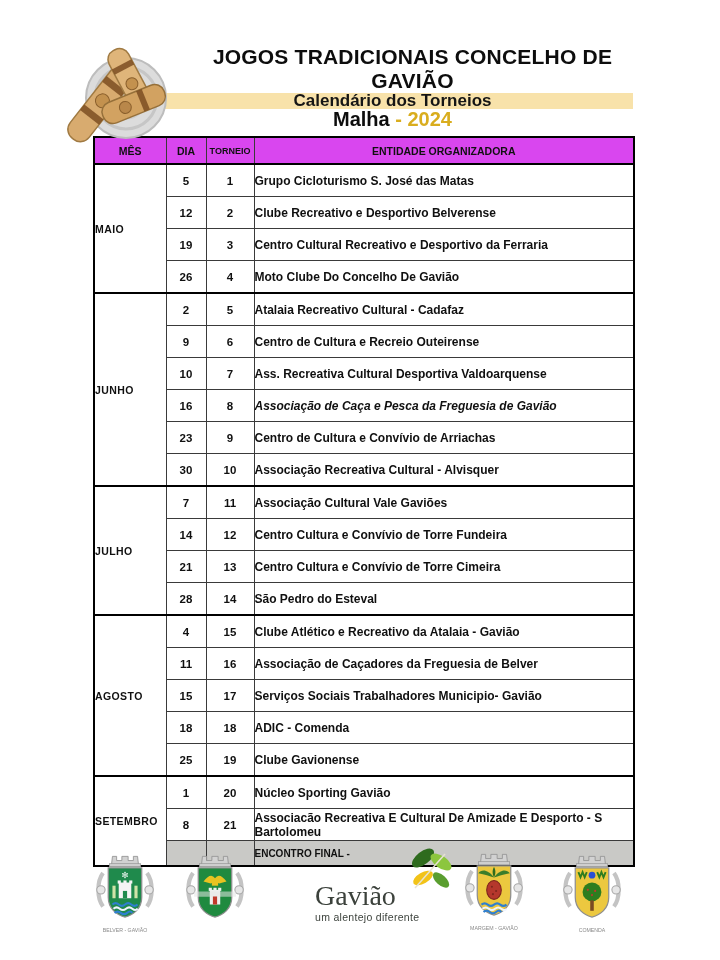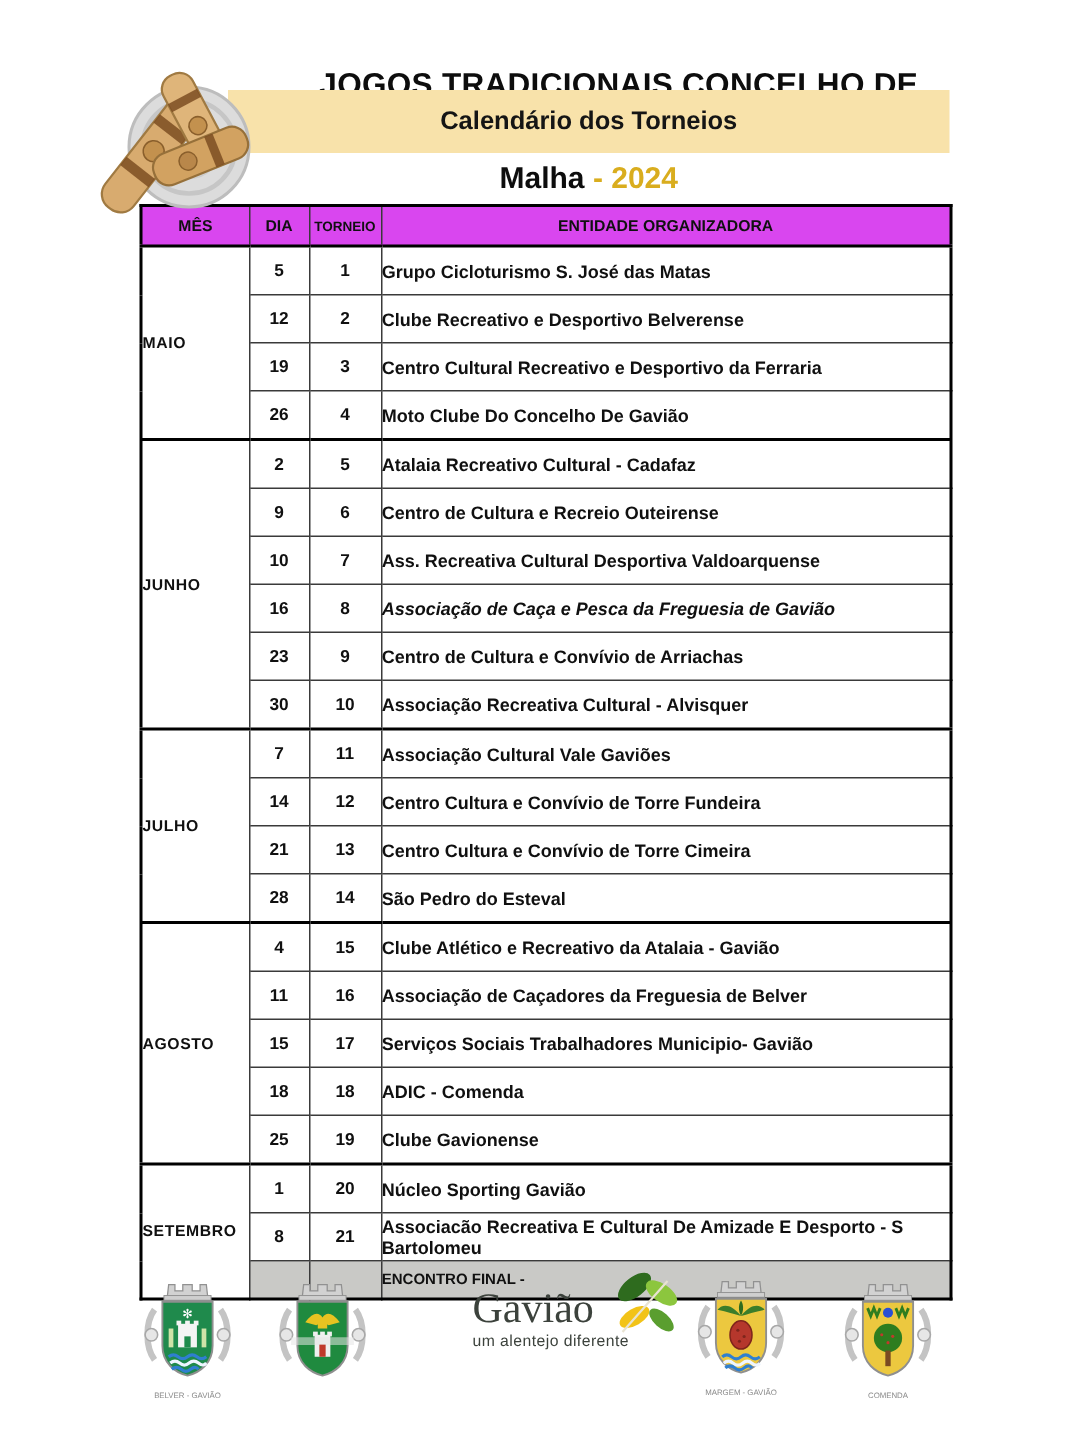--- a/index.html
+++ b/index.html
@@ -4,21 +4,21 @@
 <style>
   html,body{margin:0;padding:0;}
   body{width:720px;height:960px;background:#fff;position:relative;overflow:hidden;
        font-family:"Liberation Sans",sans-serif;}
   .page{position:absolute;inset:0;background:#fff;}
 
   
   .logo-malha{position:absolute;left:60px;top:44px;width:112px;height:104px;z-index:5;}
   .main-title{position:absolute;left:180px;top:45px;width:465px;text-align:center;
               font-size:21px;font-weight:bold;color:#0d0d0d;letter-spacing:.2px;}
-  .banner{position:absolute;left:152px;top:60px;width:481px;height:42px;background:#f8e2aa;
+  .banner{position:absolute;left:152px;top:93px;width:481px;height:16px;background:#f8e2aa;
           display:flex;align-items:center;justify-content:center;}
   .banner-text{font-size:17px;font-weight:bold;color:#151515;}
   .subtitle{position:absolute;left:152px;top:108px;width:481px;text-align:center;
             font-size:20px;font-weight:bold;color:#0d0d0d;}
   .year{color:#d9ad1e;margin-top:21px;}
 
   
   .tbl-wrap{position:absolute;left:93px;top:136px;}
   table.sched{border-collapse:collapse;table-layout:fixed;width:540px;border:2.5px solid #000;}
   table.sched col.c-mes{width:72px;} table.sched col.c-dia{width:40px;}
@@ -40,21 +40,21 @@
   tr.final td{background:#c9c9c6;height:24px;}
   tr.final td.ent{font-size:10px;}
 
   
   .footer{position:absolute;left:0;top:846px;width:720px;height:95px;}
   .crest{position:absolute;width:66px;height:90px;}
   .crest svg{width:100%;height:100%;}
   .crest1{left:92px;top:2px;} .crest2{left:182px;top:2px;}
   .crest4{left:461px;top:0px;} .crest5{left:559px;top:2px;}
   .brand{position:absolute;left:315px;top:12px;width:130px;height:70px;}
-  .brand-name{font-family:"Liberation Serif",serif;font-size:28px;color:#3c423c;line-height:30px;}
+  .brand-name{font-family:"Liberation Serif",serif;font-size:28px;color:#3c423c;line-height:30px;margin-top:23px;}
   .brand-tag{font-size:10.5px;color:#3c423c;letter-spacing:.3px;margin-top:0px;}
   .brand-leaves{position:absolute;right:-14px;top:-14px;width:58px;height:52px;}
 </style>
 </head>
 <body>
 
 <div class="page">
 
   <div class="logo-malha">
     <svg viewBox="0 0 112 104">

